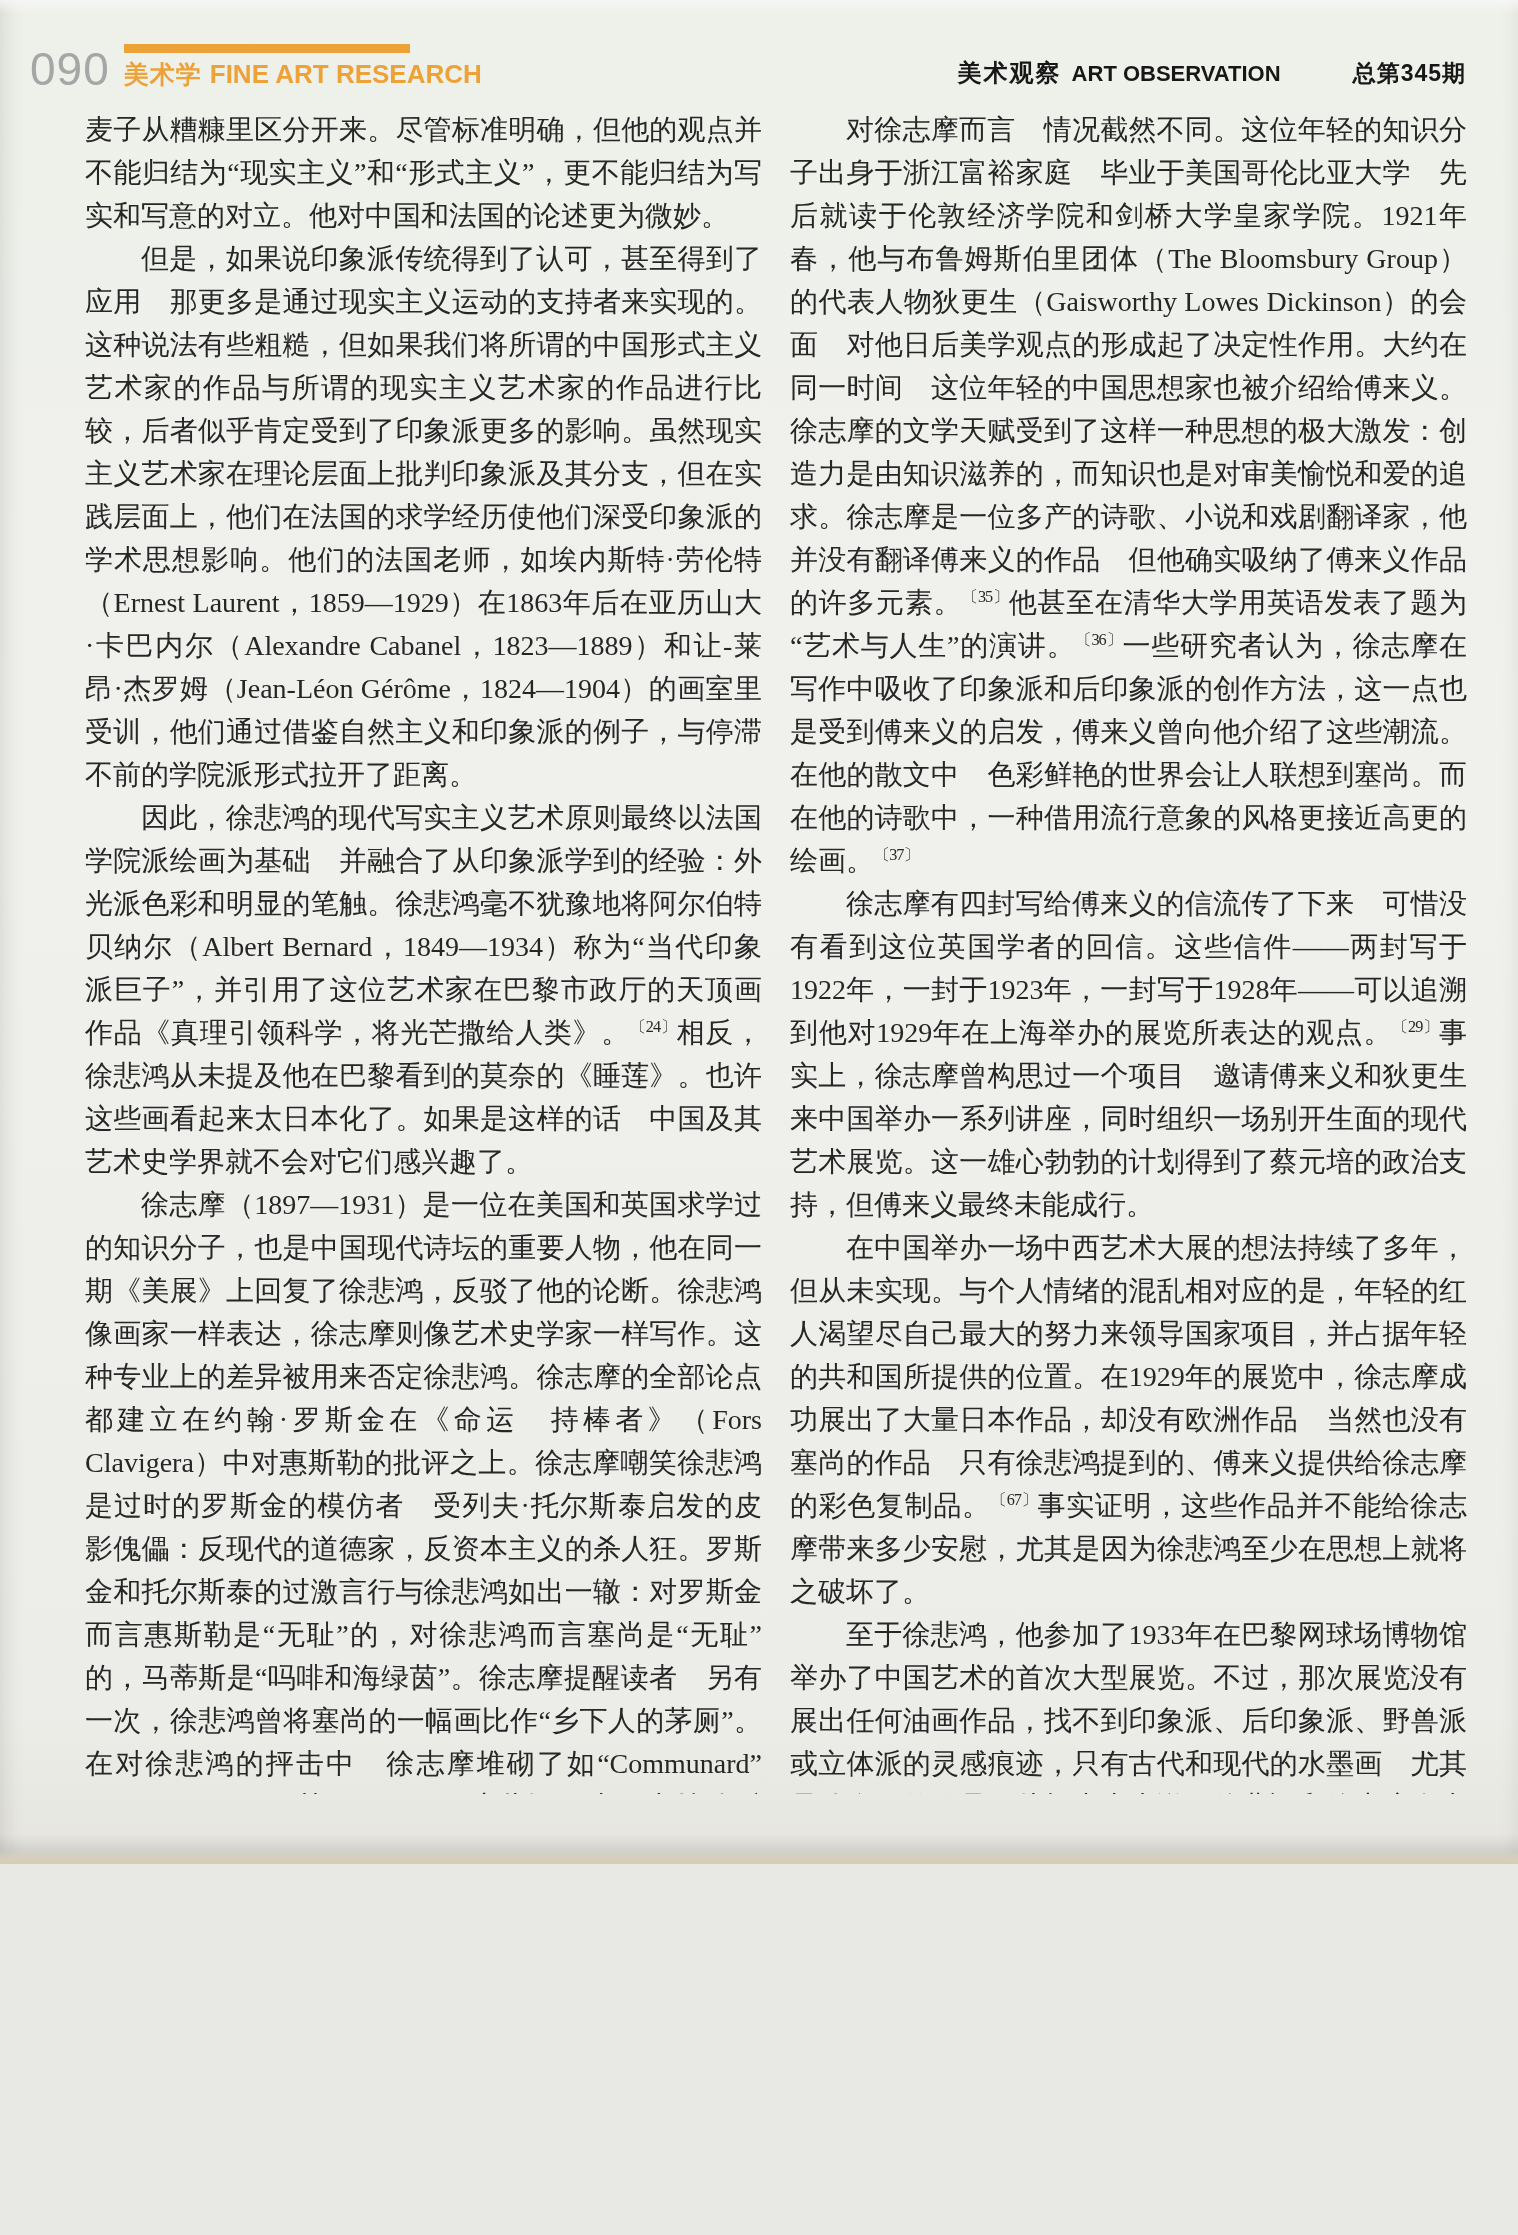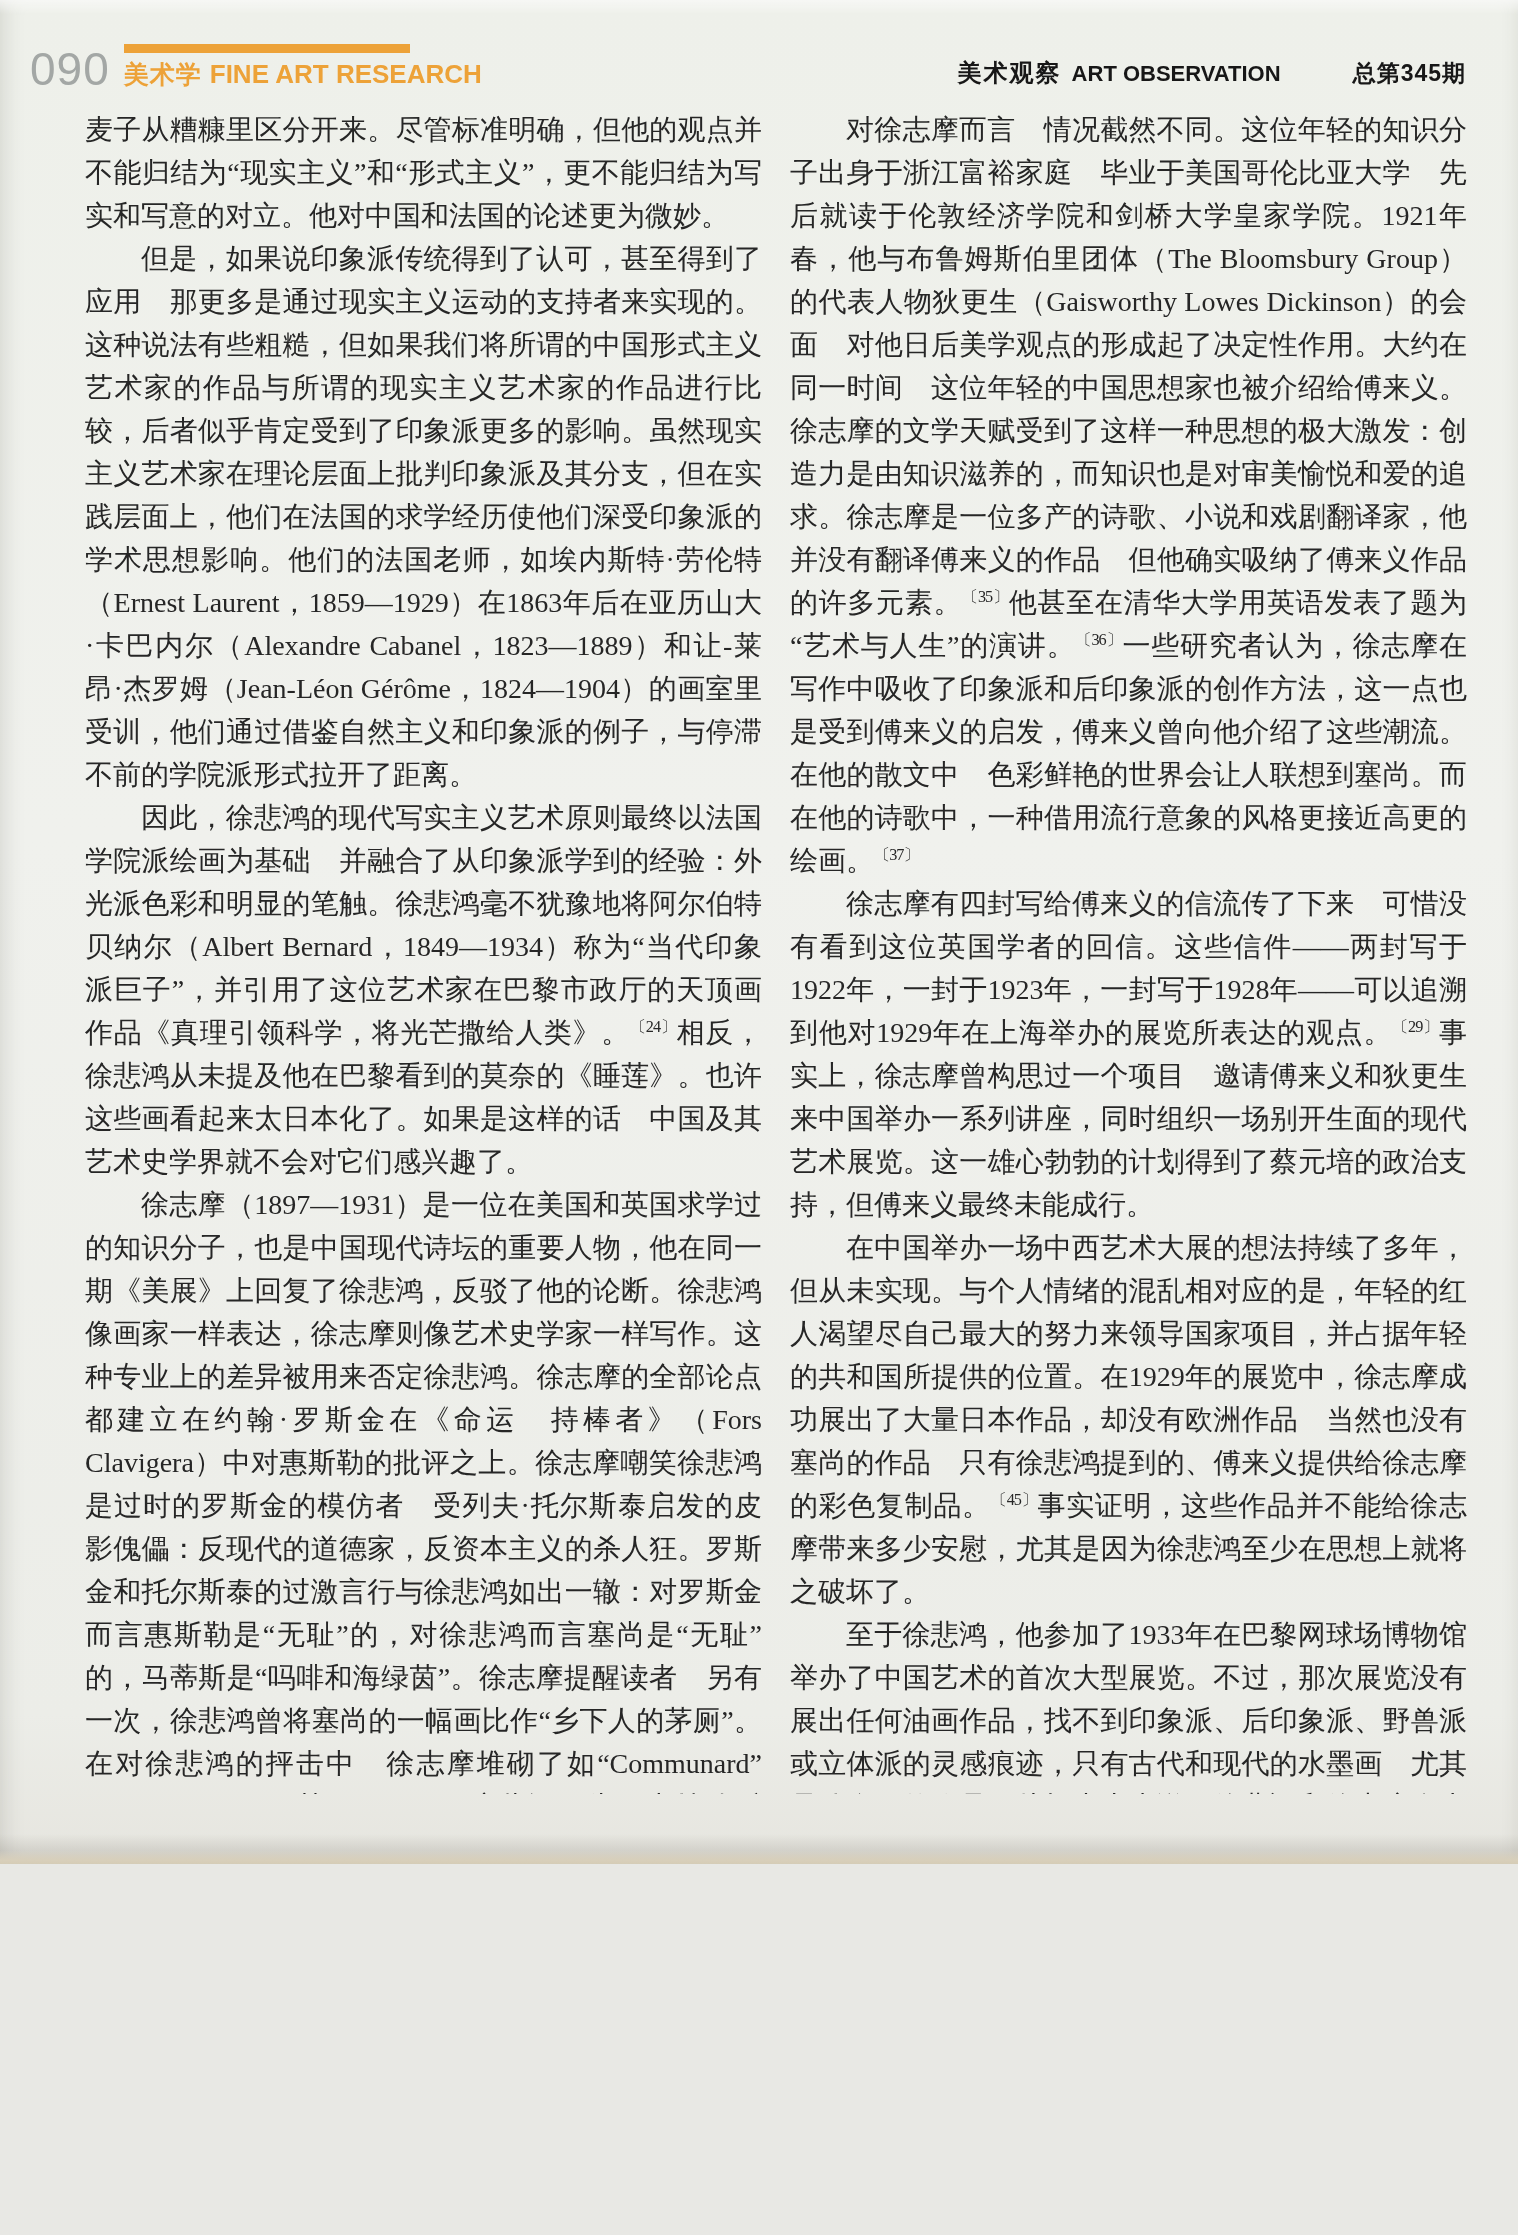--- a/index.html
+++ b/index.html
@@ -112,19 +112,19 @@
   <main class="article-body">
     <section class="column">
         <p class="no-indent">麦子从糟糠里区分开来。尽管标准明确，但他的观点并不能归结为“现实主义”和“形式主义”，更不能归结为写实和写意的对立。他对中国和法国的论述更为微妙。</p>
         <p class="">但是，如果说印象派传统得到了认可，甚至得到了应用　那更多是通过现实主义运动的支持者来实现的。这种说法有些粗糙，但如果我们将所谓的中国形式主义艺术家的作品与所谓的现实主义艺术家的作品进行比较，后者似乎肯定受到了印象派更多的影响。虽然现实主义艺术家在理论层面上批判印象派及其分支，但在实践层面上，他们在法国的求学经历使他们深受印象派的学术思想影响。他们的法国老师，如埃内斯特·劳伦特（Ernest Laurent，1859—1929）在1863年后在亚历山大·卡巴内尔（Alexandre Cabanel，1823—1889）和让-莱昂·杰罗姆（Jean-Léon Gérôme，1824—1904）的画室里受训，他们通过借鉴自然主义和印象派的例子，与停滞不前的学院派形式拉开了距离。</p>
         <p class="">因此，徐悲鸿的现代写实主义艺术原则最终以法国学院派绘画为基础　并融合了从印象派学到的经验：外光派色彩和明显的笔触。徐悲鸿毫不犹豫地将阿尔伯特　贝纳尔（Albert Bernard，1849—1934）称为“当代印象派巨子”，并引用了这位艺术家在巴黎市政厅的天顶画作品《真理引领科学，将光芒撒给人类》。<sup class="fn">〔24〕</sup>相反，徐悲鸿从未提及他在巴黎看到的莫奈的《睡莲》。也许这些画看起来太日本化了。如果是这样的话　中国及其艺术史学界就不会对它们感兴趣了。</p>
         <p class="">徐志摩（1897—1931）是一位在美国和英国求学过的知识分子，也是中国现代诗坛的重要人物，他在同一期《美展》上回复了徐悲鸿，反驳了他的论断。徐悲鸿像画家一样表达，徐志摩则像艺术史学家一样写作。这种专业上的差异被用来否定徐悲鸿。徐志摩的全部论点都建立在约翰·罗斯金在《命运　持棒者》（Fors Clavigera）中对惠斯勒的批评之上。徐志摩嘲笑徐悲鸿是过时的罗斯金的模仿者　受列夫·托尔斯泰启发的皮影傀儡：反现代的道德家，反资本主义的杀人狂。罗斯金和托尔斯泰的过激言行与徐悲鸿如出一辙：对罗斯金而言惠斯勒是“无耻”的，对徐悲鸿而言塞尚是“无耻”的，马蒂斯是“吗啡和海绿茵”。徐志摩提醒读者　另有一次，徐悲鸿曾将塞尚的一幅画比作“乡下人的茅厕”。在对徐悲鸿的抨击中　徐志摩堆砌了如“Communard”“Anarchist”“Zole”甚至“Poussin”这些词。为了支持他反对徐悲鸿的论点，徐志摩搬出了中国的蔡元培、英国的傅来义。徐志摩还自夸自己是第一个把塞尚和凡·高作品的套版印画片带回中国的人。</p>
       </section>
     <section class="column">
         <p class="">对徐志摩而言　情况截然不同。这位年轻的知识分子出身于浙江富裕家庭　毕业于美国哥伦比亚大学　先后就读于伦敦经济学院和剑桥大学皇家学院。1921年春，他与布鲁姆斯伯里团体（The Bloomsbury Group）的代表人物狄更生（Gaisworthy Lowes Dickinson）的会面　对他日后美学观点的形成起了决定性作用。大约在同一时间　这位年轻的中国思想家也被介绍给傅来义。徐志摩的文学天赋受到了这样一种思想的极大激发：创造力是由知识滋养的，而知识也是对审美愉悦和爱的追求。徐志摩是一位多产的诗歌、小说和戏剧翻译家，他并没有翻译傅来义的作品　但他确实吸纳了傅来义作品的许多元素。<sup class="fn">〔35〕</sup>他甚至在清华大学用英语发表了题为“艺术与人生”的演讲。<sup class="fn">〔36〕</sup>一些研究者认为，徐志摩在写作中吸收了印象派和后印象派的创作方法，这一点也是受到傅来义的启发，傅来义曾向他介绍了这些潮流。在他的散文中　色彩鲜艳的世界会让人联想到塞尚。而在他的诗歌中，一种借用流行意象的风格更接近高更的绘画。<sup class="fn">〔37〕</sup></p>
         <p class="">徐志摩有四封写给傅来义的信流传了下来　可惜没有看到这位英国学者的回信。这些信件——两封写于1922年，一封于1923年，一封写于1928年——可以追溯到他对1929年在上海举办的展览所表达的观点。<sup class="fn">〔29〕</sup>事实上，徐志摩曾构思过一个项目　邀请傅来义和狄更生来中国举办一系列讲座，同时组织一场别开生面的现代艺术展览。这一雄心勃勃的计划得到了蔡元培的政治支持，但傅来义最终未能成行。</p>
-        <p class="">在中国举办一场中西艺术大展的想法持续了多年，但从未实现。与个人情绪的混乱相对应的是，年轻的红人渴望尽自己最大的努力来领导国家项目，并占据年轻的共和国所提供的位置。在1929年的展览中，徐志摩成功展出了大量日本作品，却没有欧洲作品　当然也没有塞尚的作品　只有徐悲鸿提到的、傅来义提供给徐志摩的彩色复制品。<sup class="fn">〔45〕</sup>事实证明，这些作品并不能给徐志摩带来多少安慰，尤其是因为徐悲鸿至少在思想上就将之破坏了。</p>
+        <p class="">在中国举办一场中西艺术大展的想法持续了多年，但从未实现。与个人情绪的混乱相对应的是，年轻的红人渴望尽自己最大的努力来领导国家项目，并占据年轻的共和国所提供的位置。在1929年的展览中，徐志摩成功展出了大量日本作品，却没有欧洲作品　当然也没有塞尚的作品　只有徐悲鸿提到的、傅来义提供给徐志摩的彩色复制品。<sup class="fn">〔67〕</sup>事实证明，这些作品并不能给徐志摩带来多少安慰，尤其是因为徐悲鸿至少在思想上就将之破坏了。</p>
         <p class="">至于徐悲鸿，他参加了1933年在巴黎网球场博物馆举办了中国艺术的首次大型展览。不过，那次展览没有展出任何油画作品，找不到印象派、后印象派、野兽派或立体派的灵感痕迹，只有古代和现代的水墨画　尤其是他自己的作品。从根本上来说，徐悲鸿和徐志摩身上的现代浪漫主义是搭建他们分歧和误解，甚至矛盾的唯一共同基础。他们的个人竞争与意识形态的对立是并存的：自由的花花公子、受英国影响的颓废派批评家，与受法国影响的无政府主义革命艺术家。</p>
       </section>
   </main>
 
   <div class="scan-edge-bottom"></div>
 </div>
 
 </body></html>

